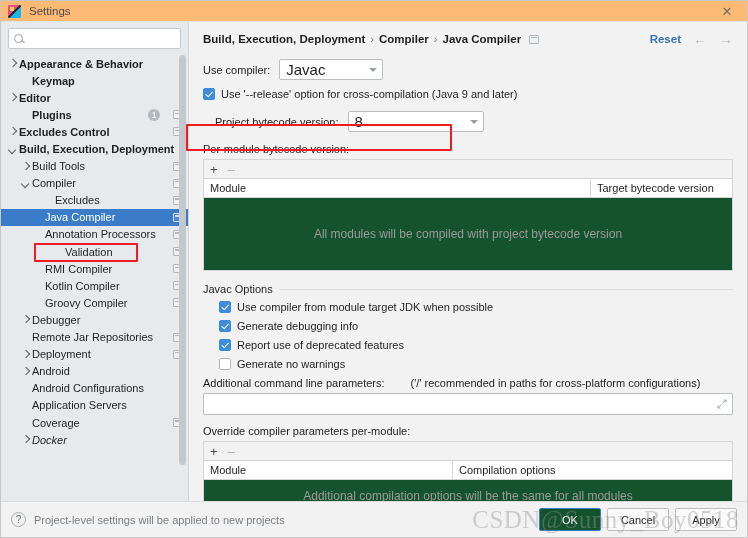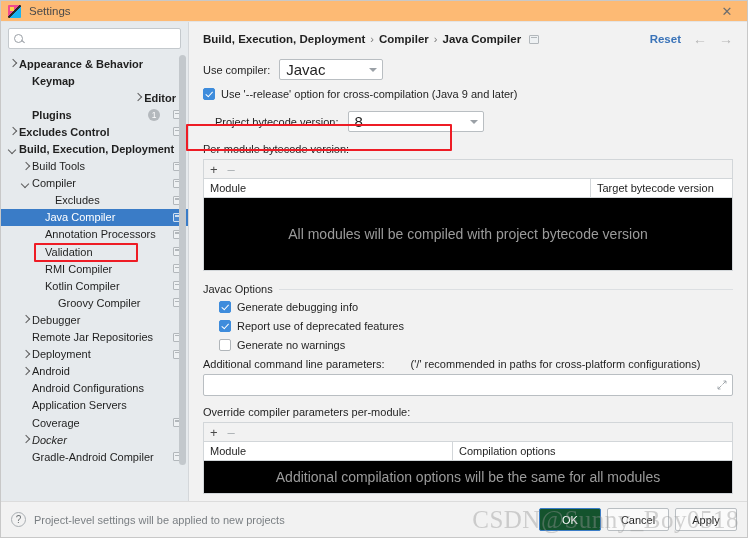--- a/index.html
+++ b/index.html
@@ -207,21 +207,21 @@
   }
   .tb-btn { font-size:13px; color:#4a4a4a; line-height:1; cursor:default; }
   .tb-btn.dim { color:#a8adb1; }
   .tbl-head {
     height:19px; display:flex; border-bottom:1px solid #d2d6d9; background:#fff;
   }
   .th { font-size:11px; color:#1f1f1f; padding-left:6px; display:flex; align-items:center; }
   .th + .th { border-left:1px solid #d2d6d9; }
   .tbl-empty {
     display:flex; align-items:center; justify-content:center;
-    color:#9b9b9b; font-size:14px; background:#000000;
+    color:#9b9b9b; font-size:12px; background:#14532d;
   }
 
   fieldset.group {
     border:none; padding:0; margin:0;
   }
   .group-title-row { display:flex; align-items:center; gap:6px; }
   .group-title { font-size:11px; color:#1f1f1f; white-space:nowrap; }
   .group-rule { flex:1; height:1px; background:#dcdfe2; }
 
   .text-field {
@@ -284,21 +284,21 @@
       </div>
       <div class="tree" id="tree">
           <div class="tree-row bold" style="padding-left: 6px;">
             <span class="arrow right"></span>
             <span class="t-label">Appearance &amp; Behavior</span>
           </div>
           <div class="tree-row bold" style="padding-left: 19px;">
             <span class="arrow"></span>
             <span class="t-label">Keymap</span>
           </div>
-          <div class="tree-row bold" style="padding-left: 6px; justify-content: flex-end;">
+          <div class="tree-row bold" style="padding-left: 6px;">
             <span class="arrow right"></span>
             <span class="t-label">Editor</span>
           </div>
           <div class="tree-row bold has-badge" style="padding-left: 19px;">
             <span class="arrow"></span>
             <span class="t-label">Plugins</span>
             <span class="badge">1</span>
             <span class="cfg-icon"></span>
           </div>
           <div class="tree-row bold" style="padding-left: 6px;">
@@ -328,36 +328,36 @@
           <div class="tree-row selected" style="padding-left: 32px;">
             <span class="arrow"></span>
             <span class="t-label">Java Compiler</span>
             <span class="cfg-icon"></span>
           </div>
           <div class="tree-row" style="padding-left: 32px;">
             <span class="arrow"></span>
             <span class="t-label">Annotation Processors</span>
             <span class="cfg-icon"></span>
           </div>
-          <div class="tree-row" style="padding-left: 32px; text-align: center;">
+          <div class="tree-row" style="padding-left: 52px; text-align: center;">
             <span class="arrow"></span>
             <span class="t-label">Validation</span>
             <span class="cfg-icon"></span>
           </div>
           <div class="tree-row" style="padding-left: 32px;">
             <span class="arrow"></span>
             <span class="t-label">RMI Compiler</span>
             <span class="cfg-icon"></span>
           </div>
           <div class="tree-row" style="padding-left: 32px;">
             <span class="arrow"></span>
             <span class="t-label">Kotlin Compiler</span>
             <span class="cfg-icon"></span>
           </div>
-          <div class="tree-row" style="padding-left: 45px;">
+          <div class="tree-row" style="padding-left: 32px;">
             <span class="arrow"></span>
             <span class="t-label">Groovy Compiler</span>
             <span class="cfg-icon"></span>
           </div>
           <div class="tree-row" style="padding-left: 19px;">
             <span class="arrow right"></span>
             <span class="t-label">Debugger</span>
           </div>
           <div class="tree-row" style="padding-left: 19px; align-items: center;">
             <span class="arrow"></span>
@@ -382,25 +382,20 @@
             <span class="t-label">Application Servers</span>
           </div>
           <div class="tree-row" style="padding-left: 19px;">
             <span class="arrow"></span>
             <span class="t-label">Coverage</span>
             <span class="cfg-icon"></span>
           </div>
           <div class="tree-row" style="padding-left: 19px; font-style: italic;">
             <span class="arrow right"></span>
             <span class="t-label">Docker</span>
-          </div>
-          <div class="tree-row" style="padding-left: 19px;">
-            <span class="arrow"></span>
-            <span class="t-label">Gradle-Android Compiler</span>
-            <span class="cfg-icon"></span>
           </div>
         </div>
       <div class="side-scroll"></div>
 
       <div class="hl-box" style="left:33px; top:221px; width:104px; height:19px;"></div>
     </div>
 
     <div class="main">
 
       <div class="crumbs-row">
@@ -454,20 +449,24 @@
 
       <fieldset class="group" style="margin-top:12px;">
         <div class="group-title-row">
           <span class="group-title">Javac Options</span>
           <span class="group-rule"></span>
         </div>
 
         <div id="javac-checks" style="margin-top:6px; margin-left:16px;">
             <div class="chk-row" style="margin-bottom: 7px;">
               <span class="chk on"></span>
+              <span class="lbl">Use compiler from module target JDK when possible</span>
+            </div>
+            <div class="chk-row" style="margin-bottom: 7px;">
+              <span class="chk on"></span>
               <span class="lbl">Generate debugging info</span>
             </div>
             <div class="chk-row" style="margin-bottom: 7px;">
               <span class="chk on"></span>
               <span class="lbl">Report use of deprecated features</span>
             </div>
             <div class="chk-row" style="margin-bottom: 7px;">
               <span class="chk"></span>
               <span class="lbl">Generate no warnings</span>
             </div>

